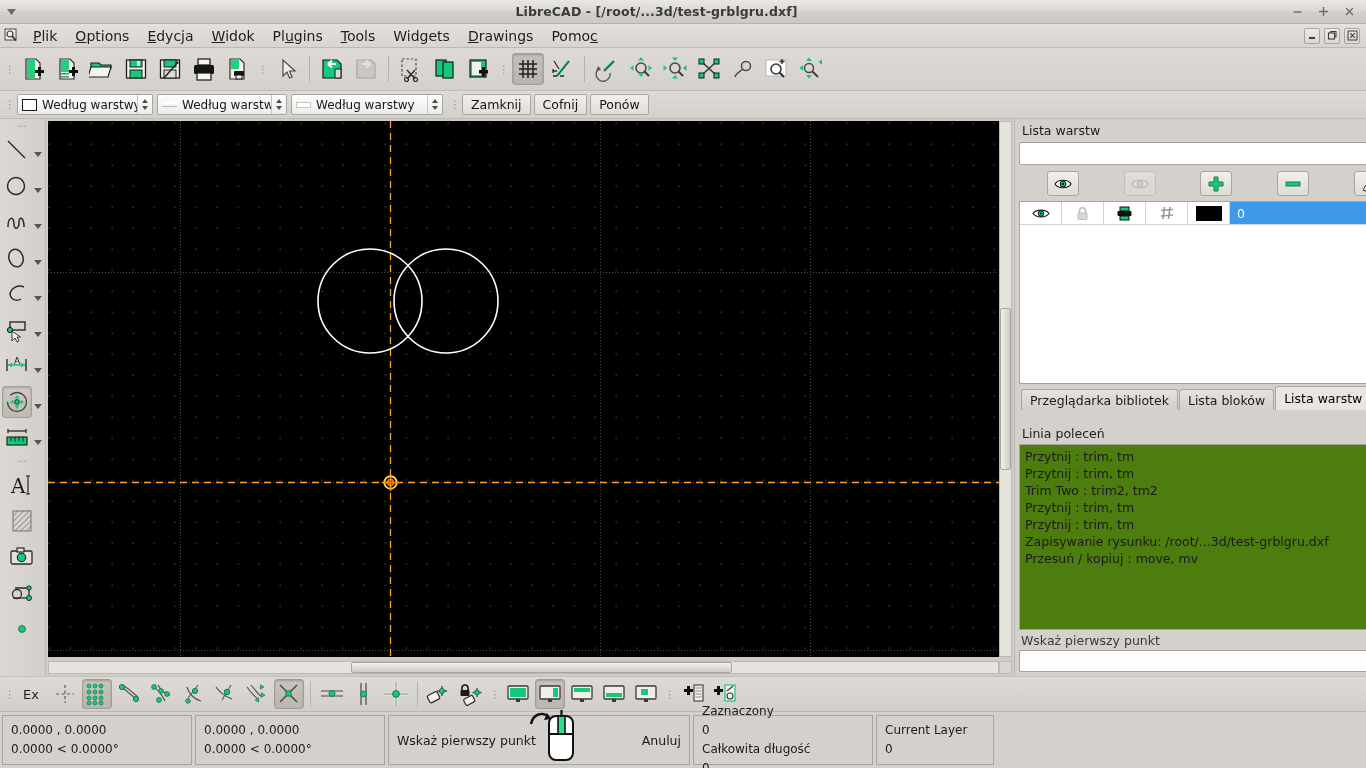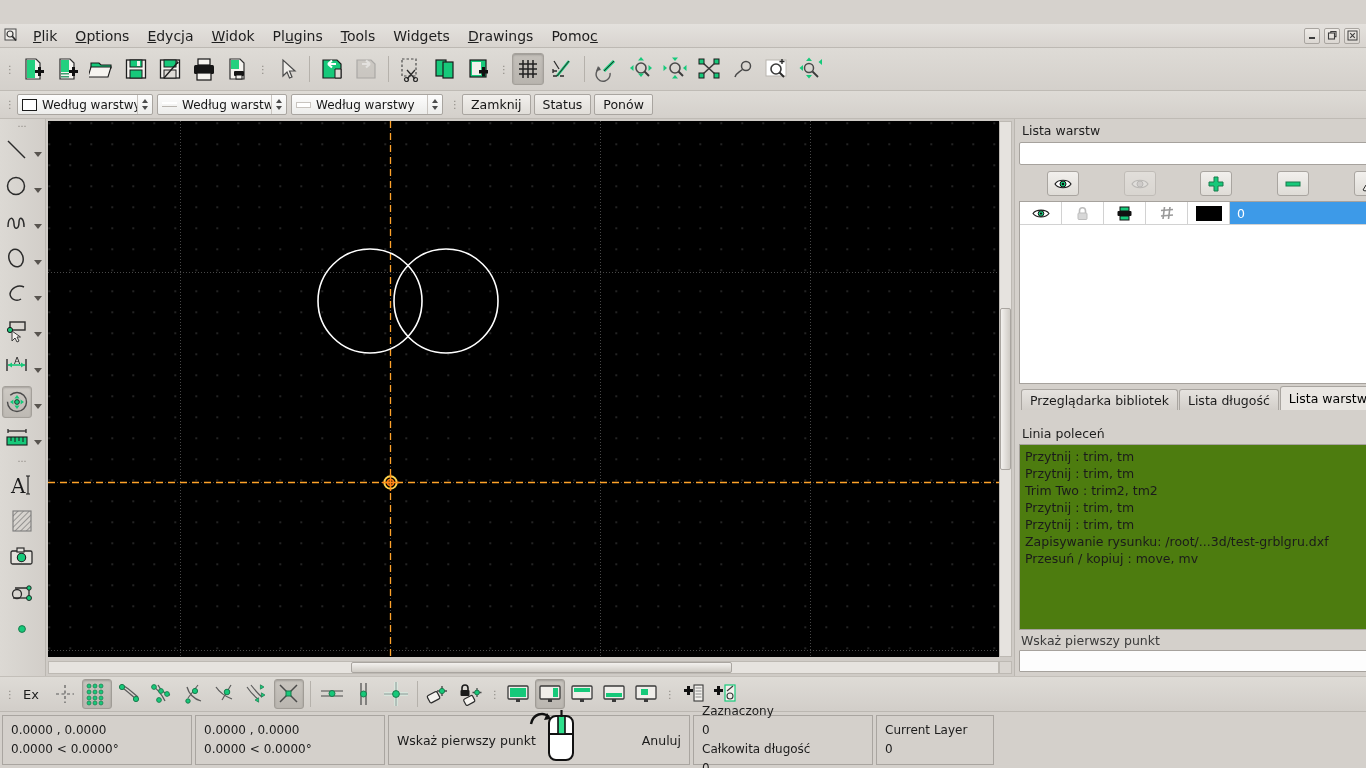--- a/index.html
+++ b/index.html
@@ -301,20 +301,45 @@
   #sb-layer { width: 118px; }
   #sb-gridstatus { width: 96px; }
 
   .nohl { user-select: none; }
 </style>
 </head>
 <body>
 
 <div id="app" class="nohl">
 
+  <div class="titlebar">
+    <div class="title-menu-dot">
+      <svg width="9" height="6" viewBox="0 0 9 6">
+          <path d="M0 0 L9 0 L4.5 6 Z" fill="#6a6a6a"></path>
+        </svg>
+    </div>
+    <div class="title-text">LibreCAD - [/root/...3d/test-grblgru.dxf]</div>
+    <div class="wc-group">
+      <div class="wc">
+        <svg width="13" height="13" viewBox="0 0 13 13">
+            <path d="M2.5 7 L10.5 7" stroke="#6b6b6b" stroke-width="1.4"></path>
+          </svg>
+      </div>
+      <div class="wc">
+        <svg width="13" height="13" viewBox="0 0 13 13">
+            <path d="M6.5 2 L6.5 11 M2 6.5 L11 6.5" stroke="#6b6b6b" stroke-width="1.4"></path>
+          </svg>
+      </div>
+      <div class="wc">
+        <svg width="13" height="13" viewBox="0 0 13 13">
+            <path d="M3 3 L10 10 M10 3 L3 10" stroke="#6b6b6b" stroke-width="1.4"></path>
+          </svg>
+      </div>
+    </div>
+  </div>
 
   <div class="menubar">
     <div class="menu-sys-icon">
       <svg width="15" height="15" viewBox="0 0 15 15">
         <rect x="1" y="1" width="11" height="11" fill="#f0eeea" stroke="#4a4a4a" stroke-width="1"></rect>
         <circle cx="6" cy="6" r="3" fill="none" stroke="#3a3a3a" stroke-width="1.2"></circle>
         <path d="M8.4 8.4 L12 12.5" stroke="#2a2a2a" stroke-width="1.6"></path>
       </svg>
     </div>
     <div class="menu-item"><u>P</u>lik</div>
@@ -574,21 +599,21 @@
         <i class="spin-up"></i>
           <i class="spin-dn"></i>
       </span>
     </div>
 
     <div class="tb-handle">
         <i>⋮</i>
       </div>
 
     <div class="txt-btn">Zamknij</div>
-    <div class="txt-btn">Status</div>
+    <div class="txt-btn">Cofnij</div>
     <div class="txt-btn">Ponów</div>
   </div>
 
   <div id="toolbar-left">
     <div class="lt-handle">⋯</div>
 
     <div class="lt-row">
       <div class="lt-btn">
         <svg width="24" height="24" viewBox="0 0 24 24">
             <path d="M3 3 L20 20" stroke="#2b2b2b" stroke-width="1.5"></path>
@@ -884,21 +909,21 @@
         </div>
         <div class="lcell color-cell">
           <span class="lcolor"></span>
         </div>
         <div class="lname">0</div>
       </div>
     </div>
 
     <div class="tabbar">
       <div class="tab">Przeglądarka bibliotek</div>
-      <div class="tab">Lista długość</div>
+      <div class="tab">Lista bloków</div>
       <div class="tab active">Lista warstw</div>
     </div>
 
     <div class="dock-title" style="margin-top:12px;">
       <span class="t">Linia poleceń</span>
       <span class="dock-icn">
         <svg width="11" height="11" viewBox="0 0 11 11">
           <rect x="1.5" y="3" width="6" height="6" fill="none" stroke="#4e4e4e" stroke-width="1.1"></rect>
           <path d="M3.8 3 L3.8 1.5 L9 1.5 L9 6.6 L7.6 6.6" fill="none" stroke="#4e4e4e" stroke-width="1.1"></path>
         </svg>

